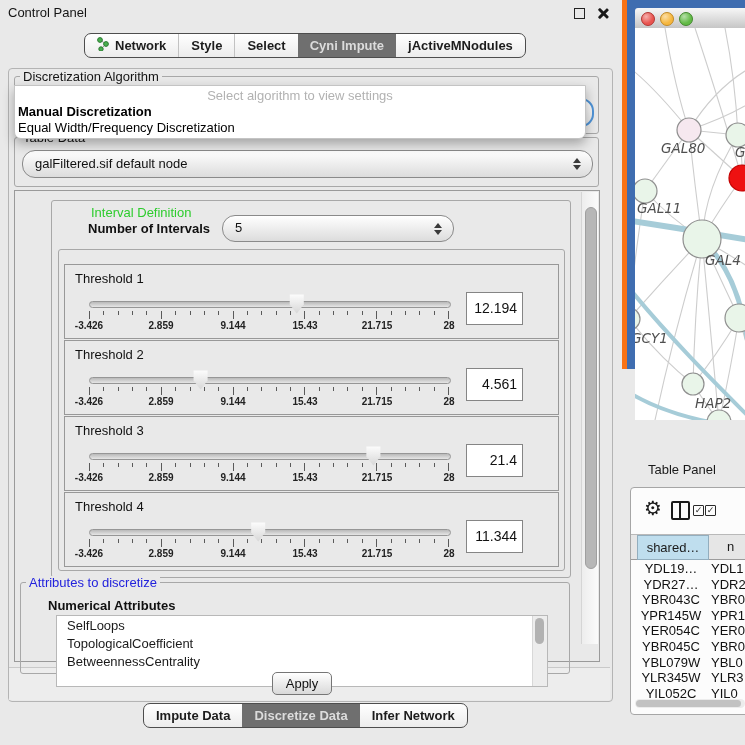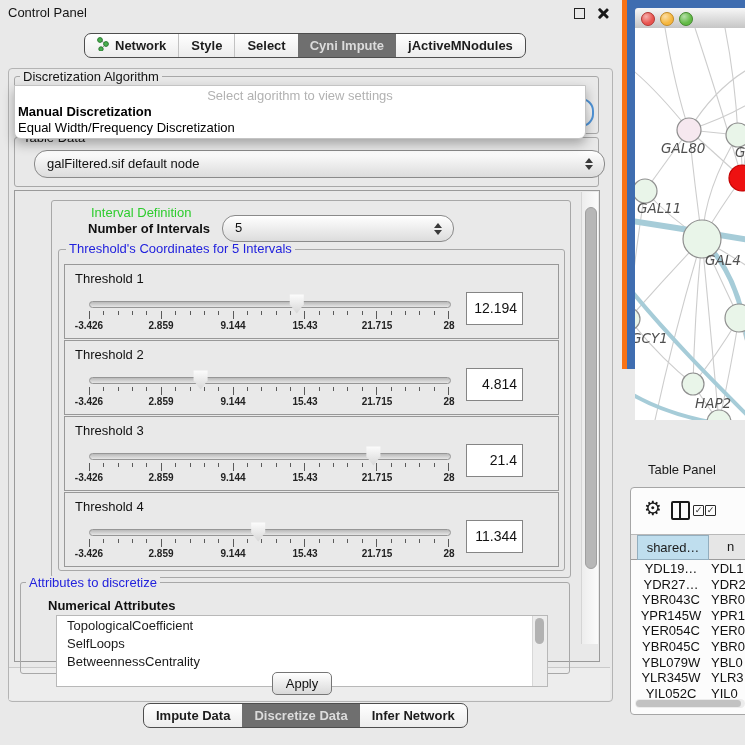--- a/index.html
+++ b/index.html
@@ -145,41 +145,40 @@
   <div class="abs focusring" style="left:22px;top:98px;width:568px;height:25px;"></div>
 
   <div class="abs popup">
     <div class="prompt">Select algorithm to view settings</div>
     <div class="opt b" style="top:18px;">Manual Discretization</div>
     <div class="opt" style="top:34px;">Equal Width/Frequency Discretization</div>
   </div>
 
   <div class="abs group" style="left:14px;top:137px;width:583px;height:48px;"></div>
   <div class="group-title t-black" style="left:20px;top:131px;z-index:5;">Table Data</div>
-  <div class="abs combo" style="left:22px;top:150px;width:569px;height:26px;margin-left:12px;">
+  <div class="abs combo" style="left:22px;top:150px;width:569px;height:26px;">
     <span class="ctext">galFiltered.sif default node</span>
     <span class="spin"></span>
   </div>
 
   <div class="abs scrollpane">
     <div class="vscroll">
         <div class="thumb"></div>
       </div>
   </div>
 
   <div class="abs group" style="left:51px;top:200px;width:518px;height:376px;"></div>
   <div class="group-title t-green" style="left:88px;top:206px;">Interval Definition</div>
   <div class="abs" style="left:88px;top:221px;font-size:13px;font-weight:bold;">Number of Intervals</div>
   <div class="abs combo" style="left:222px;top:215px;width:230px;height:25px;">
     <span class="ctext" style="top:4px;">5</span>
     <span class="spin"></span>
   </div>
 
   <div class="abs group" style="left:58px;top:249px;width:505px;height:320px;"></div>
-  <div class="group-title t-blue" style="left:66px;top:242px;">Threshold's Coordinates for 5 Intervals</div>
   <div id="thresholds-host">
       <div class="subpanel" style="top: 264px;">
         <div class="sp-label">Threshold 1</div>
         <div class="track"></div>
         <div class="handle" style="left:223.7910010819067px"></div>
         <div class="ticks">
           <i class="mj"></i>
           <i class="mn"></i>
           <i class="mn"></i>
           <i class="mn"></i>
@@ -249,21 +248,21 @@
           <i class="mj"></i>
         </div>
         <div class="scale">
           <span style="left:0%">-3.426</span>
           <span style="left:20%">2.859</span>
           <span style="left:40%">9.144</span>
           <span style="left:60%">15.43</span>
           <span style="left:80%">21.715</span>
           <span style="left:100%">28</span>
         </div>
-        <div class="valbox">4.814</div>
+        <div class="valbox">4.561</div>
       </div>
       <div class="subpanel" style="top: 416px;">
         <div class="sp-label">Threshold 3</div>
         <div class="track"></div>
         <div class="handle" style="left:300.3938140393305px"></div>
         <div class="ticks">
           <i class="mj"></i>
           <i class="mn"></i>
           <i class="mn"></i>
           <i class="mn"></i>
@@ -342,22 +341,22 @@
         </div>
         <div class="valbox">11.344</div>
       </div>
     </div>
 
   <div class="abs group" style="left:20px;top:582px;width:548px;height:90px;"></div>
   <div class="group-title t-blue" style="left:26px;top:576px;">Attributes to discretize</div>
   <div class="abs" style="left:48px;top:598px;font-size:13px;font-weight:bold;">Numerical Attributes</div>
   <div class="attr-list">
     <div id="attr-items">
+        <div class="item">SelfLoops</div>
         <div class="item">TopologicalCoefficient</div>
-        <div class="item">SelfLoops</div>
         <div class="item">BetweennessCentrality</div>
       </div>
     <div class="attr-vscroll">
         <div class="thumb"></div>
       </div>
   </div>
 
   <div class="abs apply-btn">Apply</div>
 
   <div class="abs tabstrip" style="left:143px;top:703px;">

